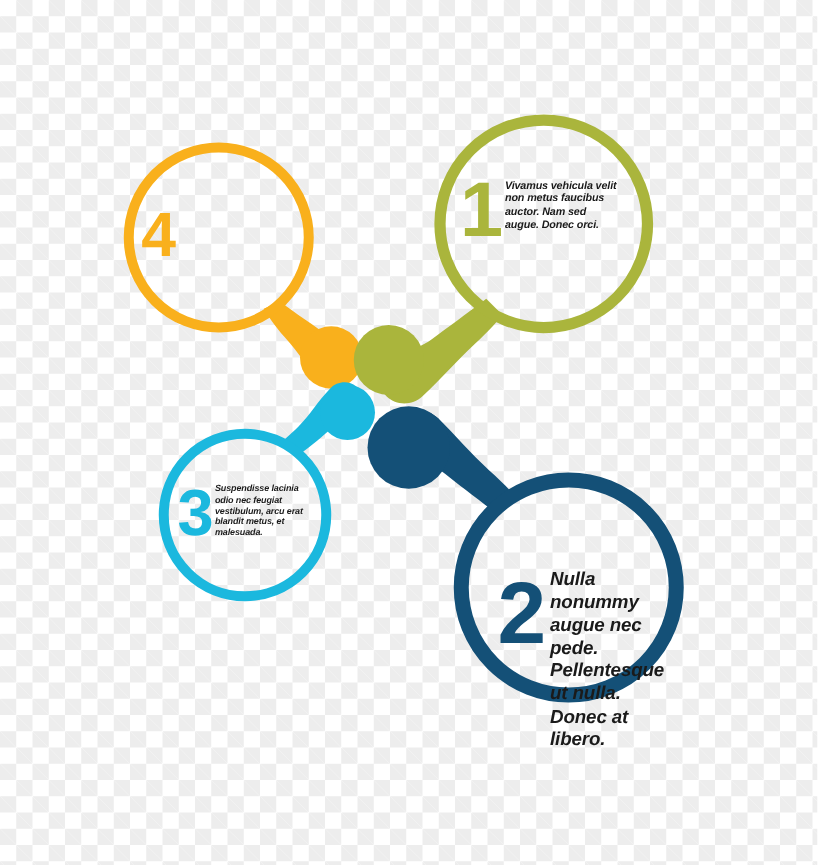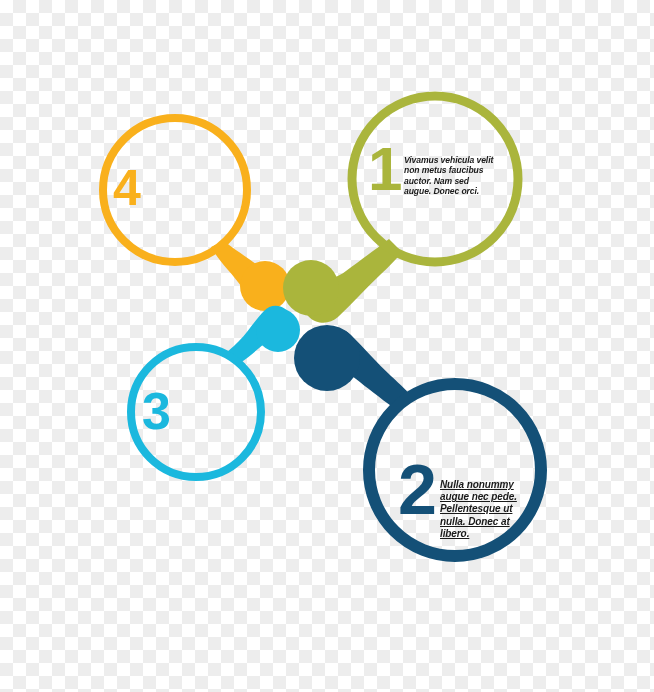--- a/index.html
+++ b/index.html
@@ -32,37 +32,36 @@
   .node-text {
     position: absolute;
     font-family: "Liberation Sans", sans-serif;
     font-weight: bold;
     font-style: italic;
     color: #1a1a1a;
     line-height: 1.22;
     letter-spacing: -0.1px;
     white-space: pre-line;
     pointer-events: none;
-    margin-top: 12px;
   }
   .node-num {
     position: absolute;
     font-family: "Liberation Sans", sans-serif;
     font-weight: bold;
     line-height: 1;
     pointer-events: none;
   }
 
   
   #num-1 { left: 368px; top: 138px; font-size: 62px; color: #aab53c; }
   #text-1 { left: 404px; top: 143px; width: 92px; font-size: 8.6px; }
 
   
   #num-2 { left: 398px; top: 455px; font-size: 70px; color: #145077; }
-  #text-2 { left: 440px; top: 467px; width: 96px; font-size: 10px; text-decoration: underline; }
+  #text-2 { left: 440px; top: 455px; width: 96px; font-size: 15px; }
 
   
   #num-3 { left: 142px; top: 385px; font-size: 52px; color: #1bb8de; }
   #text-3 { left: 172px; top: 387px; width: 78px; font-size: 7.2px; }
 
   
   #num-4 { left: 113px; top: 163px; font-size: 50px; color: #f9b01c; }
   #text-4 { left: 146px; top: 160px; width: 72px; font-size: 7.4px; }
 </style>
 </head>
@@ -117,16 +116,17 @@
     </g>
   </svg>
 
   <div class="node-num" id="num-1">1</div>
   <div class="node-text" id="text-1">Vivamus vehicula velit non metus faucibus auctor. Nam sed augue. Donec orci.</div>
 
   <div class="node-num" id="num-2">2</div>
   <div class="node-text" id="text-2">Nulla nonummy augue nec pede. Pellentesque ut nulla. Donec at libero.</div>
 
   <div class="node-num" id="num-3">3</div>
+  <div class="node-text" id="text-3">Suspendisse lacinia odio nec feugiat vestibulum, arcu erat blandit metus, et malesuada.</div>
 
   <div class="node-num" id="num-4">4</div>
 
 </div>
 
 </body></html>

